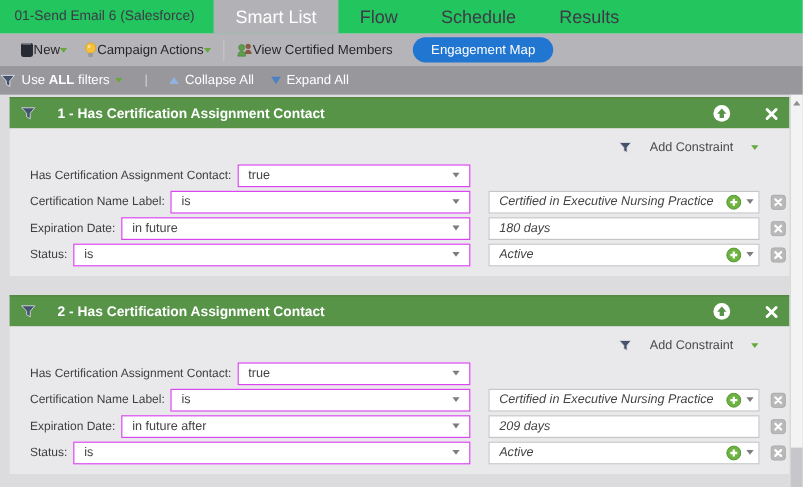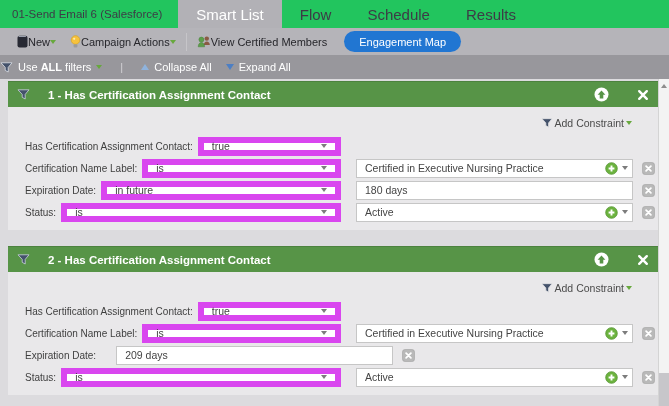--- a/index.html
+++ b/index.html
@@ -33,28 +33,28 @@
   .tri-down-blue { width: 0; height: 0; border-left: 4.5px solid transparent; border-right: 4.5px solid transparent; border-top: 6px solid #4d7fc4; display: inline-block; }
   .sel-caret { width: 0; height: 0; border-left: 3.5px solid transparent; border-right: 3.5px solid transparent; border-top: 4px solid #7c7c7c; flex: none; }
   
   .content { position: absolute; top: 79px; left: 0; right: 0; bottom: 0; background: #dcdbde; padding: 2px 0 0 8px; }
   .card { width: 650px; margin-bottom: 16px; }
   .card-header { height: 26px; background: #579447; border-top: 1px solid #4c823e; display: flex; align-items: center; padding: 0 9px; gap: 18px; }
   .card-title { color: #fff; font-size: 11.5px; font-weight: 700; flex: 1; white-space: nowrap; overflow: hidden; }
   .hicon { display: flex; align-items: center; cursor: pointer; }
   .hicon + .hicon { margin-left: 10px; }
   .card-body { background: #e9e8ea; padding: 4px 0 7px; }
-  .constraint-row { height: 24px; display: flex; align-items: center; justify-content: flex-end; padding-right: 26px; gap: 2px; font-size: 10.5px; color: #4b4b4b; }
+  .constraint-row { height: 24px; display: flex; align-items: center; justify-content: flex-end; padding-right: 26px; gap: 15px; font-size: 10.5px; color: #4b4b4b; }
   .constraint-label { cursor: pointer; }
   .frow { height: 22px; display: flex; align-items: center; padding-left: 5px; }
   .flabel { font-size: 10px; color: #3f3f3f; margin-right: 5px; white-space: nowrap; margin-left: 12px; }
-  .fselect { flex: 1; height: 19px; background: #fff; border: 6px solid #d946ef; display: flex; align-items: center; padding: 0 8px; font-size: 10.5px; color: #444; cursor: pointer; min-width: 0; }
+  .fselect { flex: 1; height: 19px; background: #fff; border: 1px solid #d946ef; display: flex; align-items: center; padding: 0 8px; font-size: 10.5px; color: #444; cursor: pointer; min-width: 0; }
   .fselect .sel-caret { margin-left: auto; }
   .fselect-text { white-space: nowrap; overflow: hidden; }
-  .fvalue-slot { width: 277px; margin-left: 15px; flex: none; }
+  .fvalue-slot { width: 226px; margin-left: 15px; flex: none; font-style: italic; }
   .fvalue { height: 19px; background: #fff; border: 1px solid #c6c6c6; display: flex; align-items: center; padding: 0 4px 0 8px; font-size: 10.5px; color: #444; gap: 4px; }
   .fvalue-text { flex: 1; white-space: nowrap; overflow: hidden; }
   .fdel-slot { width: 14px; margin-left: 9px; margin-right: 2px; flex: none; display: flex; align-items: center; }
   .hidden-box { visibility: hidden; }
   .icon { flex: none; display: block; }
   
   .scrollbar { position: absolute; top: 79px; right: 0; width: 11px; bottom: 0; background: #f3f3f3; border-left: 1px solid #d4d4d4; }
   .sb-up { height: 13px; display: flex; align-items: center; justify-content: center; cursor: pointer; }
   .sb-up-tri { width: 0; height: 0; border-left: 3.5px solid transparent; border-right: 3.5px solid transparent; border-bottom: 4.5px solid #8d8d8d; }
   .sb-bottom { position: absolute; bottom: 0; left: 0; right: 0; height: 33px; background: #c7c6ca; }
@@ -309,20 +309,24 @@
     <div class="fdel-slot">
       <svg class="icon del-icon" width="13" height="13" viewBox="0 0 13 13">
                   <rect x="0.5" y="0.5" width="12" height="12" rx="2.6" fill="#b9b9b9" stroke="#a7a7a7" stroke-width="0.7"></rect>
                   <path d="M4.1 4.1 L8.9 8.9 M8.9 4.1 L4.1 8.9" stroke="#ffffff" stroke-width="1.8" stroke-linecap="round"></path>
                 </svg>
     </div>
   </div>
 
   <div class="frow">
     <span class="flabel">Expiration Date:</span>
+    <div class="fselect">
+      <span class="fselect-text">in future after</span>
+      <span class="sel-caret"></span>
+    </div>
     <div class="fvalue-slot">
       <div class="fvalue">
         <span class="fvalue-text">209 days</span>
 
       </div>
     </div>
     <div class="fdel-slot">
       <svg class="icon del-icon" width="13" height="13" viewBox="0 0 13 13">
                   <rect x="0.5" y="0.5" width="12" height="12" rx="2.6" fill="#b9b9b9" stroke="#a7a7a7" stroke-width="0.7"></rect>
                   <path d="M4.1 4.1 L8.9 8.9 M8.9 4.1 L4.1 8.9" stroke="#ffffff" stroke-width="1.8" stroke-linecap="round"></path>

